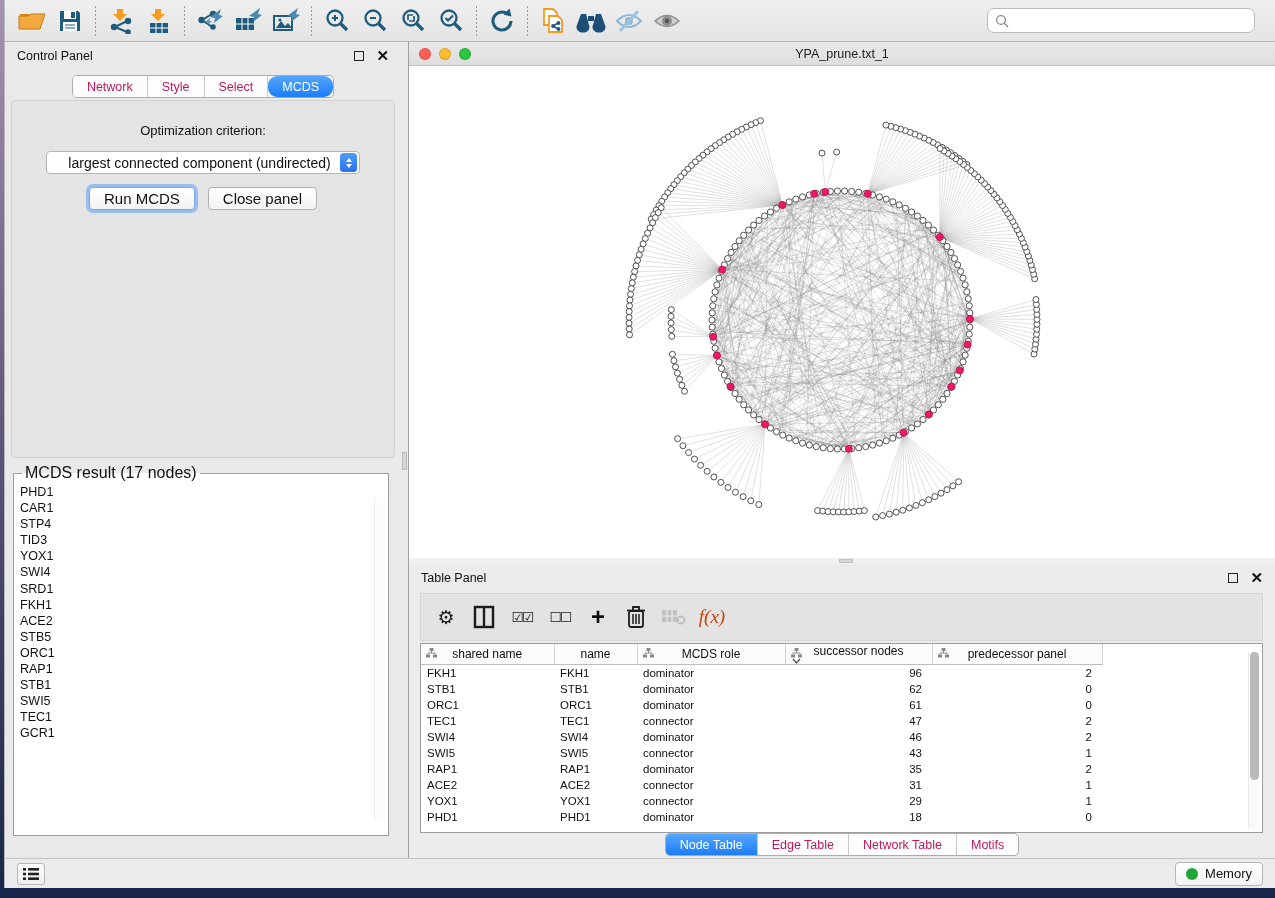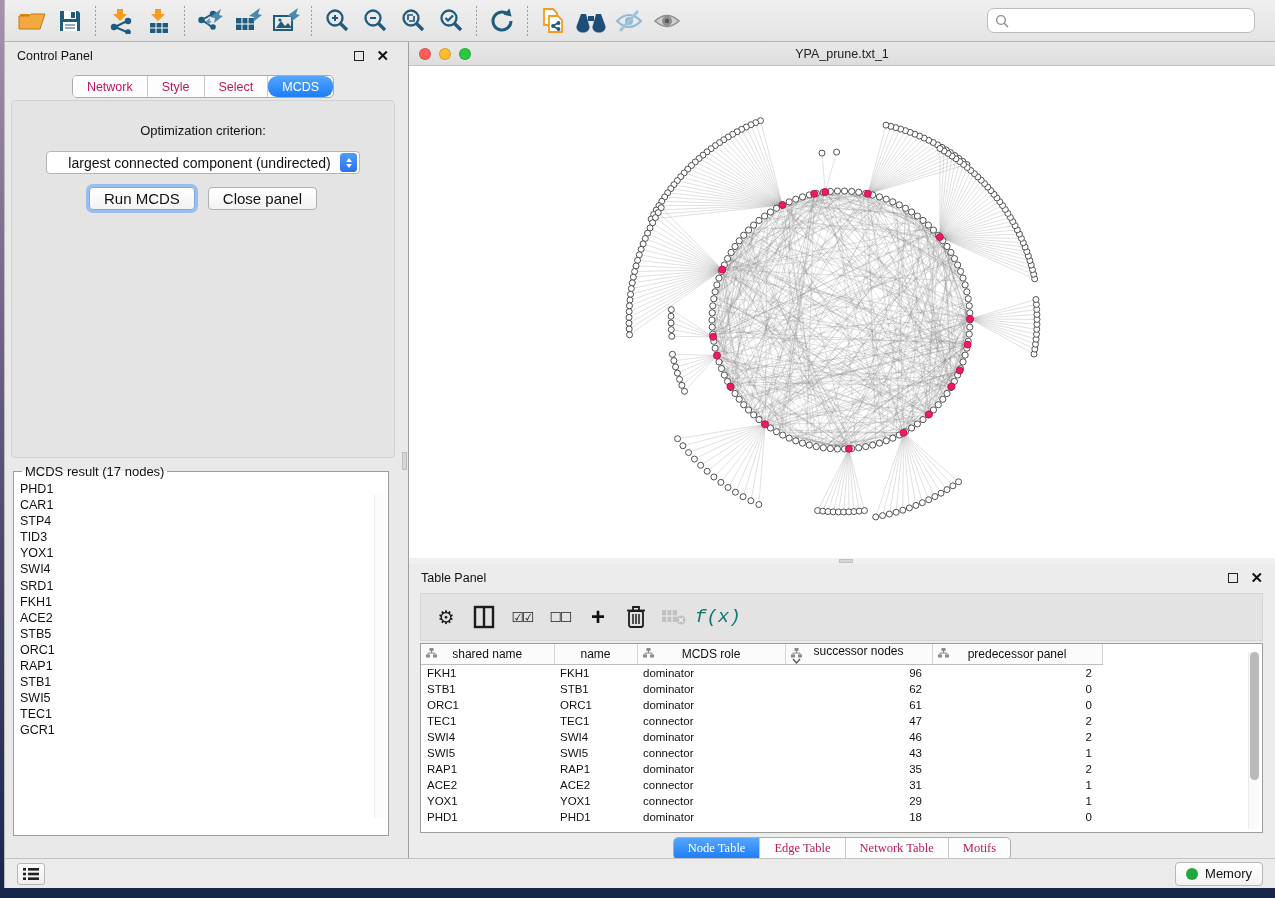--- a/index.html
+++ b/index.html
@@ -62,21 +62,21 @@
   .stepper i.dn { border-top:4px solid #fff; }
 
   .btnrow { display:flex; justify-content:center; gap:13px; }
   .mac-btn { height:23px; padding:0 14px; background:linear-gradient(#ffffff,#f3f3f3);
     border:1px solid #b0b0b0; border-radius:4px; font-size:15px; color:#111;
     font-family:"Liberation Sans",sans-serif; }
   .mac-btn.focusring { box-shadow:0 0 0 3px rgba(92,157,247,.55); border-color:#7ea8e0; }
 
   fieldset.resultbox { margin:6px 12px 0 8px; height:372px; border:1px solid #9d9d9d;
     background:#fff; padding:2px 0 0 6px; position:relative; flex:none; }
-  fieldset.resultbox legend { font-size:13px; color:#111; padding:0 3px; margin-left:2px; }
+  fieldset.resultbox legend { font-size:16px; color:#111; padding:0 3px; margin-left:2px; }
   .result-list { height:340px; overflow:hidden; font-size:12.5px; line-height:16.1px; color:#111; }
   .result-scroll { position:absolute; top:16px; right:2px; width:12px; bottom:3px;
     background:#fcfcfc; border-left:1px solid #ededed; }
 
   
   #vsplit { width:8px; flex:none; background:#e9e9e9; border-right:1px solid #9f9f9f; position:relative; }
   #vsplit .grip { position:absolute; top:410px; left:1px; width:5px; height:18px;
     background:#d6d6d6; border:1px solid #bdbdbd; }
 
   
@@ -95,40 +95,40 @@
     background:#d6d6d6; border:1px solid #c0c0c0; }
 
   
   #table-panel { flex:1; background:#ececec; display:flex; flex-direction:column; min-height:0; }
   .tp-toolbar { height:48px; margin:2px 12px 0 11px; background:#e3e3e3; border:1px solid #d5d5d5;
     display:flex; align-items:center; padding-left:8px; gap:4px; flex:none; }
   .tp-btn { min-width:34px; height:36px; display:flex; align-items:center; justify-content:center; }
   .tp-btn .uni { font-size:19px; color:#1c1c1c; font-family:"DejaVu Sans",sans-serif; }
   .tp-btn .uni.small { font-size:14px; letter-spacing:-2px; }
   .tp-btn.disabled .uni, .tp-btn.disabled svg { opacity:.45; }
-  .fx-ico { font-family:Liberation Mono, monospace; font-style:italic; font-size:19px; color:#0f766e; }
+  .fx-ico { font-family:Liberation Serif, serif; font-style:italic; font-size:19px; color:#c2410c; }
   .plus-ico { font-size:24px; font-weight:bold; color:#111; line-height:20px; }
 
   .table-region { margin:2px 12px 0 11px; background:#fff; border:1px solid #9d9d9d;
     height:190px; position:relative; overflow:hidden; flex:none; }
   table.nodetable { border-collapse:collapse; table-layout:fixed; }
   table.nodetable th { height:19px; font-weight:normal; font-size:12px; color:#111;
     background:#fbfbfb; border-right:1px solid #d4d4d4; border-bottom:1px solid #bdbdbd;
     text-align:center; position:relative; white-space:nowrap; overflow:hidden; }
   table.nodetable th .hicon { position:absolute; left:5px; top:4px; }
   table.nodetable td { height:16px; font-size:11.5px; color:#111; padding:0 6px;
     white-space:nowrap; overflow:hidden; }
   table.nodetable td.num { text-align:right; padding-right:10px; }
   .sortchev { display:inline-block; margin-left:6px; }
   .tbl-vscroll { position:absolute; top:8px; right:3px; width:11px; bottom:3px;
     background:#fafafa; border-left:1px solid #ececec; }
   .tbl-vscroll .thumb { position:absolute; top:0; left:1px; width:9px; height:128px;
     background:#b9b9b9; border-radius:5px; }
 
-  .tp-tabsrow { height:30px; display:flex; justify-content:center; align-items:center; flex:none;font-family:Liberation Serif, serif; }
+  .tp-tabsrow { height:30px; display:flex; justify-content:center; flex:none; }
 
   
   #status-bar { height:30px; background:#ebebeb; border-top:1px solid #c2c2c2;
     display:flex; align-items:center; padding:0 12px; flex:none; }
   .sb-left-btn { width:28px; height:22px; background:linear-gradient(#fcfcfc,#eee);
     border:1px solid #b7b7b7; border-radius:3px; display:flex; align-items:center; justify-content:center; }
   .sb-spacer { flex:1; }
   .memory-btn { height:24px; padding:0 10px; background:linear-gradient(#fff,#f2f2f2);
     border:1px solid #b7b7b7; border-radius:4px; display:flex; align-items:center; gap:7px;
     font-size:13px; color:#111; }

